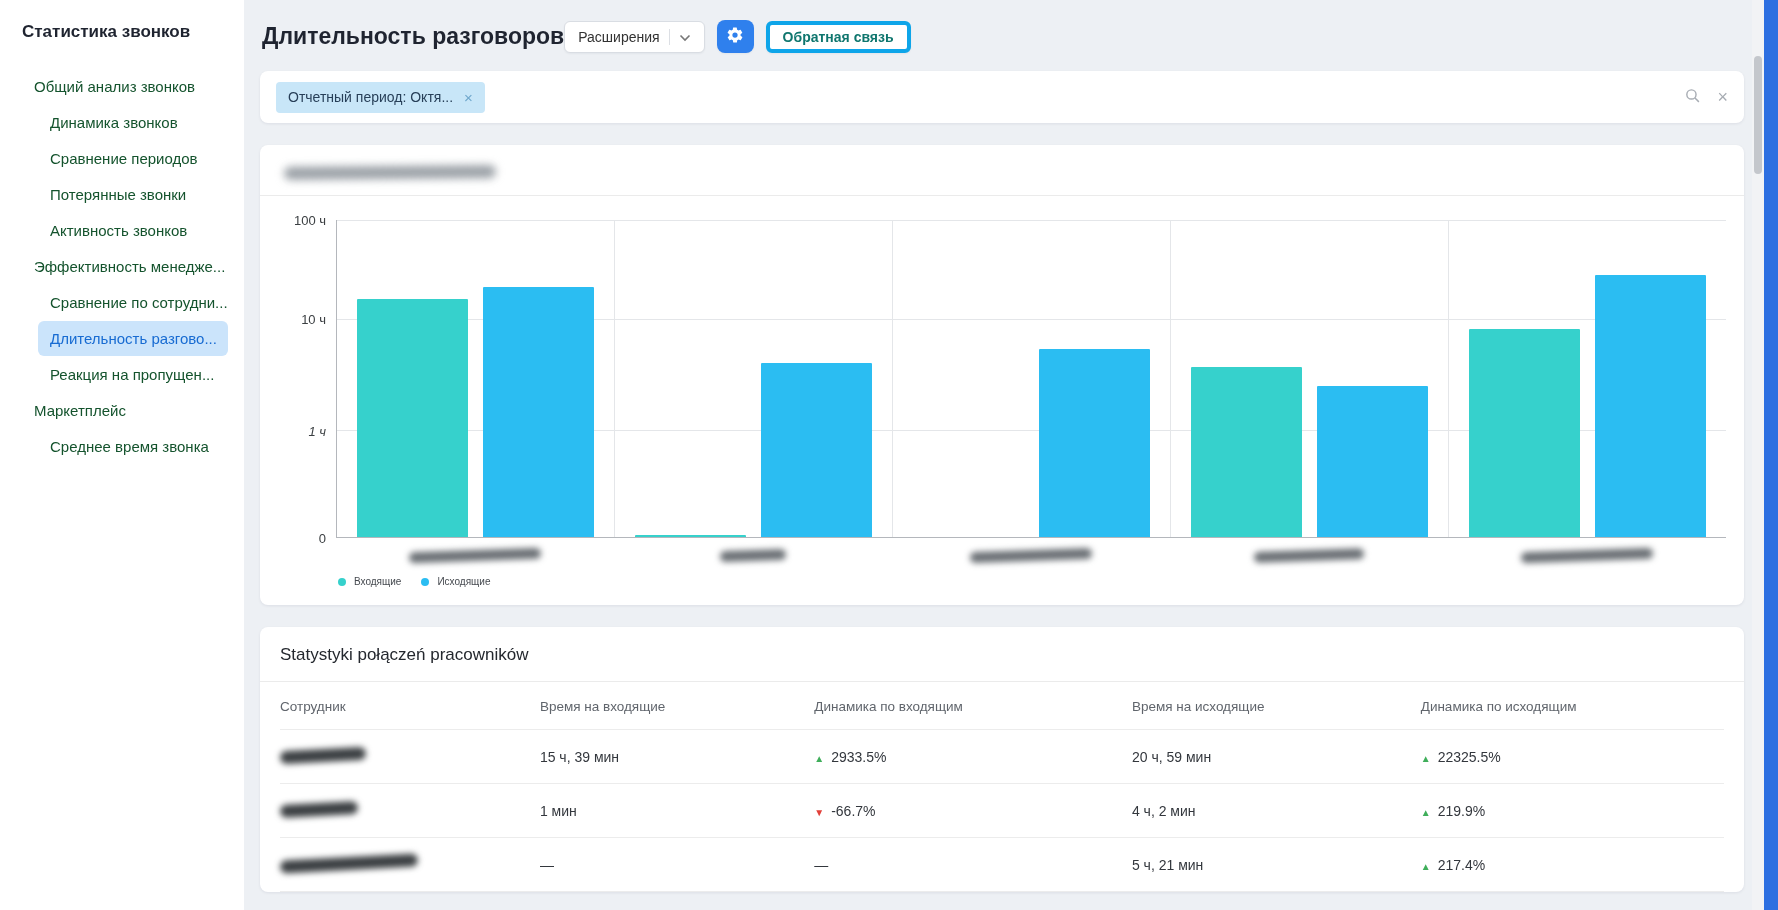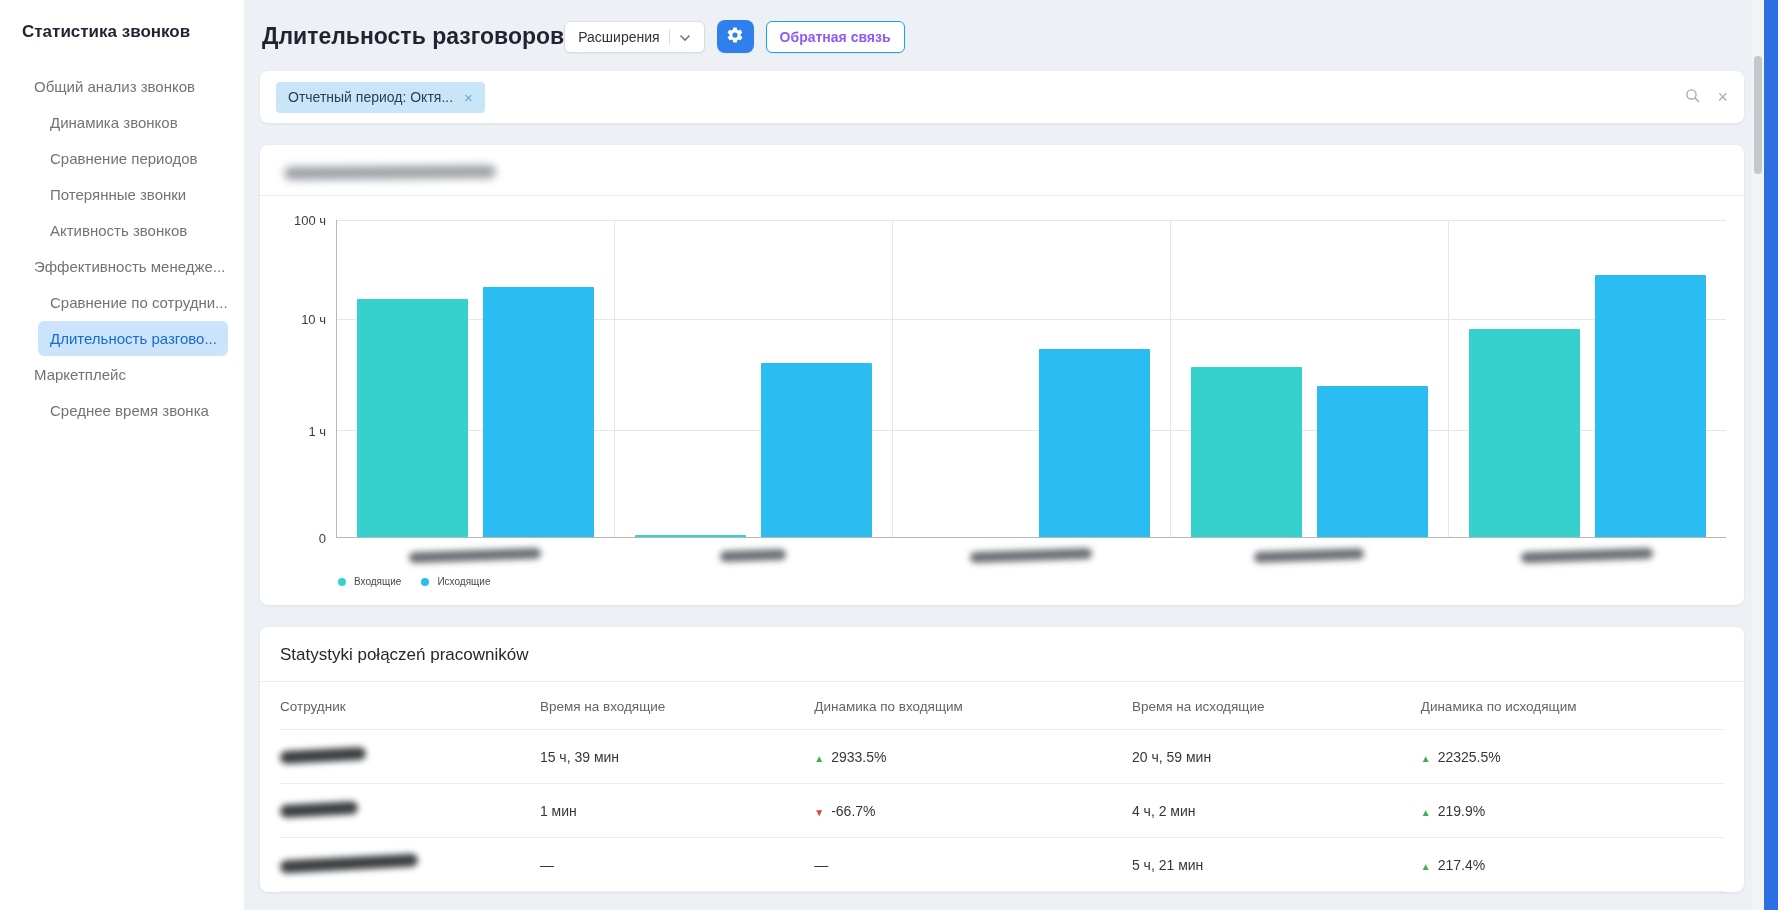--- a/index.html
+++ b/index.html
@@ -3,33 +3,33 @@
 <meta charset="utf-8">
 <style>
   *{margin:0;padding:0;box-sizing:border-box;}
   html,body{width:1778px;height:910px;overflow:hidden;}
   body{font-family:"Liberation Sans",sans-serif;background:#edf0f4;color:#333;}
   .app{display:flex;width:1778px;height:910px;}
 
   
   aside{width:244px;background:#fff;padding-top:22px;flex-shrink:0;height:100%;}
   .sb-title{font-size:17px;font-weight:bold;color:#1f2430;padding:0 18px 26px 22px;}
-  .sb-item{font-size:15px;color:#737373;padding:9px 12px;margin:1px 16px 1px 22px;border-radius:6px;cursor:pointer;white-space:nowrap;overflow:hidden;}
+  .sb-item{font-size:15px;color:#14532d;padding:9px 12px;margin:1px 16px 1px 22px;border-radius:6px;cursor:pointer;white-space:nowrap;overflow:hidden;}
   .sb-item.indent{margin-left:38px;}
   .sb-item.active{background:#cbe4fb;color:#176bd2;}
 
   
   main{flex:1;padding:20px 8px 0 16px;overflow:hidden;min-width:0;}
   .topbar{display:flex;align-items:center;justify-content:flex-start;margin-bottom:18px;padding:0 2px;}
   h1{font-size:23px;font-weight:bold;color:#1f2430;}
   .top-actions{display:flex;align-items:center;gap:12px;}
   .btn{height:32px;display:inline-flex;align-items:center;gap:9px;background:#fff;border:1px solid #d9dde3;border-radius:6px;padding:0 13px;font-size:14px;color:#333;box-shadow:0 1px 2px rgba(20,30,60,.05);cursor:pointer;}
   .btn .vsep{width:1px;height:16px;background:#dcdfe4;}
   .btn.gear{background:#2f80ed;border:none;width:37px;height:33px;justify-content:center;padding:0;border-radius:8px;}
-  .btn.feedback{border:1px solid #0ea5e9;font-weight:bold;color:#8b5cf6;}
+  .btn.feedback{border:4px solid #0ea5e9;font-weight:bold;color:#0f766e;}
 
   .card{background:#fff;border-radius:8px;box-shadow:0 1px 3px rgba(20,30,60,.08);}
 
   
   .filter-card{height:52px;display:flex;align-items:center;padding:0 16px;margin-bottom:22px;}
   .chip{display:inline-flex;align-items:center;gap:11px;background:#c8e6f8;border-radius:4px;height:31px;padding:0 12px;font-size:14px;color:#273f58;cursor:default;}
   .chip-x{color:#6fa7cc;font-size:15px;cursor:pointer;line-height:1;}
   .filter-right{margin-left:auto;display:flex;align-items:center;gap:16px;color:#a7acb3;}
   .clear-x{font-size:18px;color:#a7acb3;cursor:pointer;line-height:1;}
 
@@ -79,20 +79,21 @@
     <div class="sb-title">Статистика звонков</div>
     <nav>
         <div class="sb-item">Общий анализ звонков</div>
         <div class="sb-item indent">Динамика звонков</div>
         <div class="sb-item indent">Сравнение периодов</div>
         <div class="sb-item indent">Потерянные звонки</div>
         <div class="sb-item indent">Активность звонков</div>
         <div class="sb-item">Эффективность менедже...</div>
         <div class="sb-item indent">Сравнение по сотрудни...</div>
         <div class="sb-item indent active">Длительность разгово...</div>
+        <div class="sb-item indent">Реакция на пропущен...</div>
         <div class="sb-item">Маркетплейс</div>
         <div class="sb-item indent">Среднее время звонка</div>
       </nav>
   </aside>
 
   <main>
 
     <div class="topbar">
       <h1>Длительность разговоров</h1>
       <div class="top-actions">
@@ -134,21 +135,21 @@
 
     <div class="card chart-card">
       <div class="chart-head">
         <span class="blob title-blob"></span>
       </div>
       <hr class="rule">
       <div class="chart-wrap">
         <div class="y-col">
             <span class="ytick" style="top: 0%;">100 ч</span>
             <span class="ytick" style="top: 31.1%;">10 ч</span>
-            <span class="ytick" style="top: 66.4%;">1 ч</span>
+            <span class="ytick" style="top: 66.4%; font-style: italic;">1 ч</span>
             <span class="ytick" style="top: 100%;">0</span>
           </div>
         <div class="plot">
             <div class="hline" style="top: 0%;"></div>
             <div class="hline" style="top: 31.1%;"></div>
             <div class="hline" style="top: 66.4%;"></div>
             <div class="group">
               <div class="bar" style="background: rgb(54, 209, 204); height: 74.9494%;"></div>
               <div class="bar" style="background: rgb(43, 189, 242); height: 78.9082%;"></div>
             </div>

